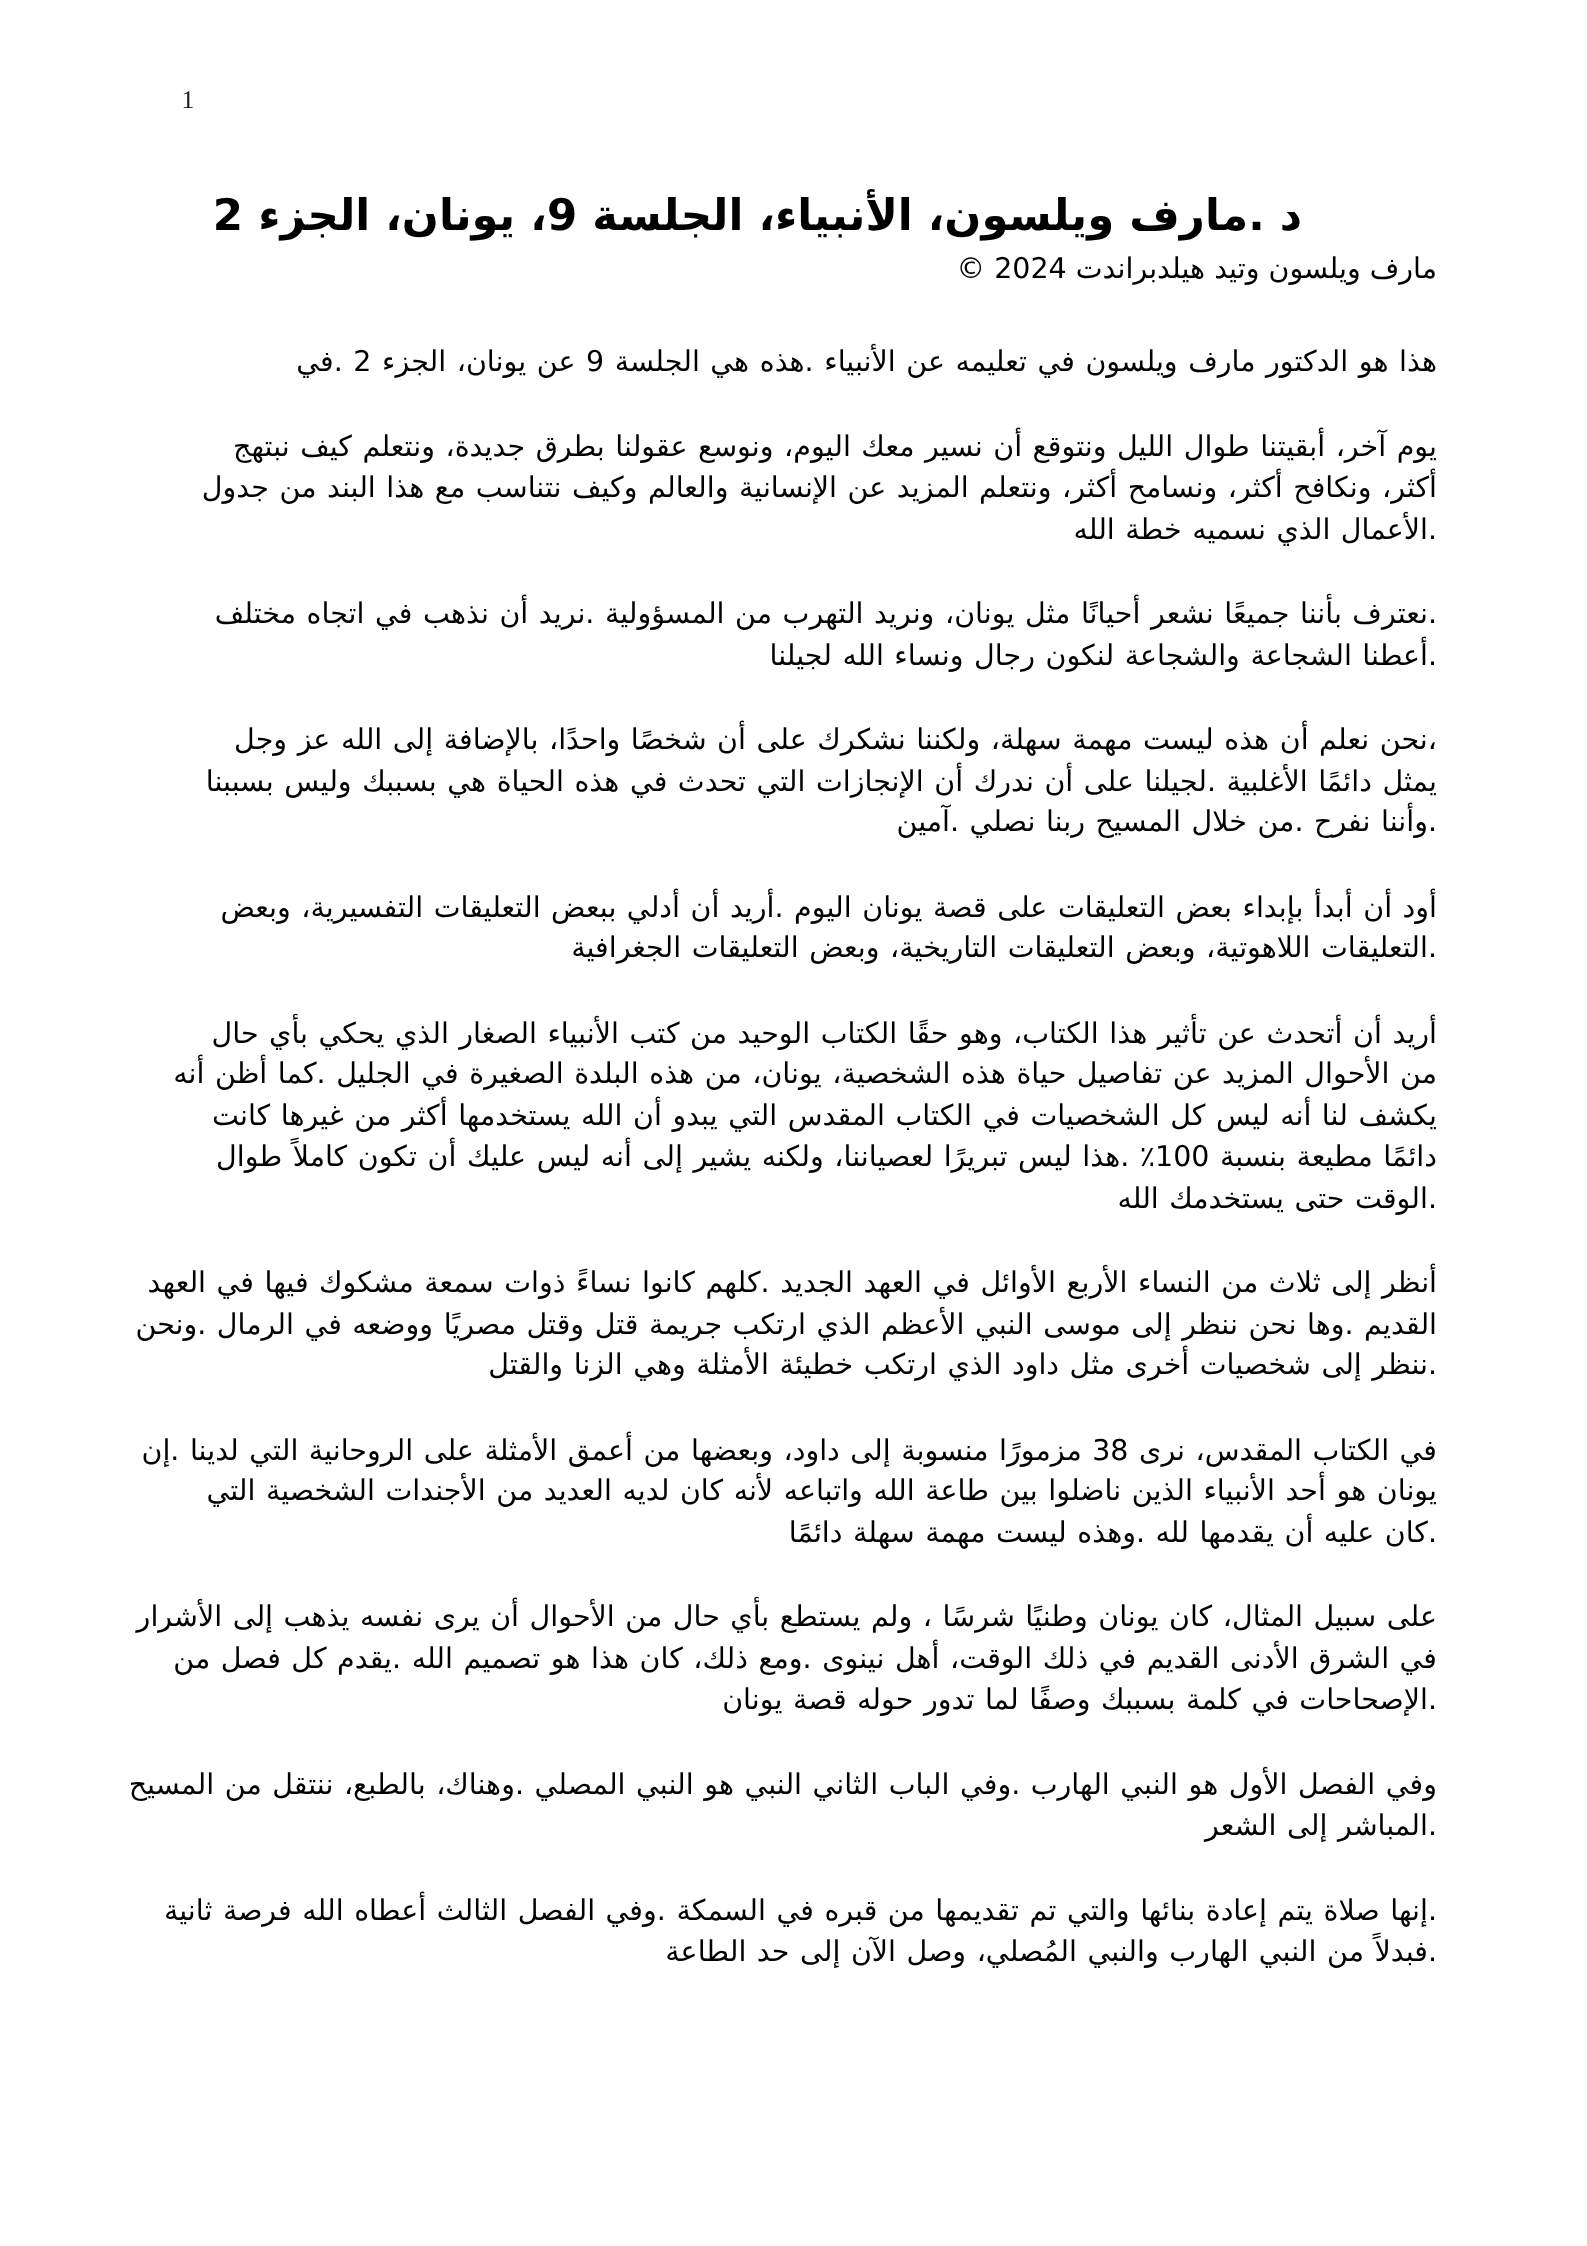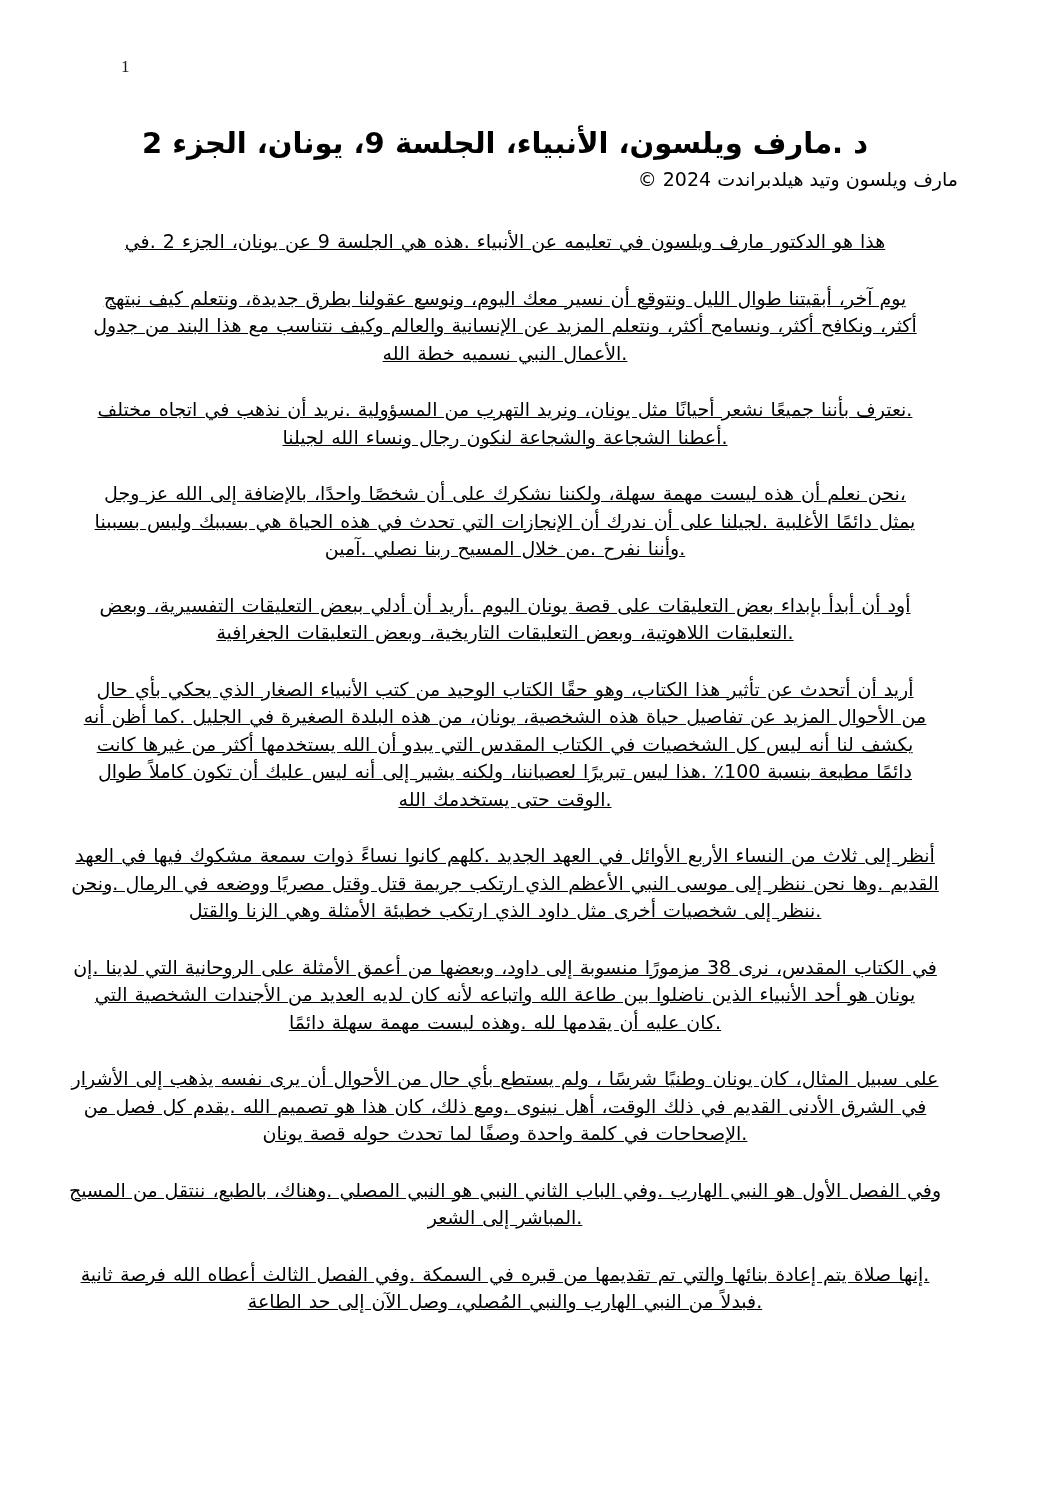--- a/index.html
+++ b/index.html
@@ -43,65 +43,63 @@
     text-align: right;
     font-size: 19px;
     line-height: 30px;
     margin: 0;
   }
   .body-text {
     padding-top: 5px; 
   }
   .para {
     direction: rtl;
-    text-align: center;
     font-size: 19px;
     line-height: 27.5px;
     margin: 29px 0;
     white-space: pre-line; 
     word-spacing: 1px;
-    text-decoration: underline;
   }
 </style>
 </head>
 <body>
 
 <div class="page">
   <div class="page-number">1</div>
 
   <div class="content">
     <h1 class="doc-title">د .مارف ويلسون، الأنبياء، الجلسة 9، يونان، الجزء 2</h1>
 
     <div class="copyright-line">مارف ويلسون وتيد هيلدبراندت 2024 ©</div>
 
     <div class="body-text">
       <p class="para">هذا هو الدكتور مارف ويلسون في تعليمه عن الأنبياء .هذه هي الجلسة 9 عن يونان، الجزء 2 .في</p>
       <p class="para">يوم آخر، أبقيتنا طوال الليل ونتوقع أن نسير معك اليوم، ونوسع عقولنا بطرق جديدة، ونتعلم كيف نبتهج
 أكثر، ونكافح أكثر، ونسامح أكثر، ونتعلم المزيد عن الإنسانية والعالم وكيف نتناسب مع هذا البند من جدول
-.الأعمال النبي نسميه خطة الله</p>
+.الأعمال الذي نسميه خطة الله</p>
       <p class="para">.نعترف بأننا جميعًا نشعر أحيانًا مثل يونان، ونريد التهرب من المسؤولية .نريد أن نذهب في اتجاه مختلف
 .أعطنا الشجاعة والشجاعة لنكون رجال ونساء الله لجيلنا</p>
       <p class="para">،نحن نعلم أن هذه ليست مهمة سهلة، ولكننا نشكرك على أن شخصًا واحدًا، بالإضافة إلى الله عز وجل
 يمثل دائمًا الأغلبية .لجيلنا على أن ندرك أن الإنجازات التي تحدث في هذه الحياة هي بسببك وليس بسببنا
 .وأننا نفرح .من خلال المسيح ربنا نصلي .آمين</p>
       <p class="para">أود أن أبدأ بإبداء بعض التعليقات على قصة يونان اليوم .أريد أن أدلي ببعض التعليقات التفسيرية، وبعض
 .التعليقات اللاهوتية، وبعض التعليقات التاريخية، وبعض التعليقات الجغرافية</p>
       <p class="para">أريد أن أتحدث عن تأثير هذا الكتاب، وهو حقًا الكتاب الوحيد من كتب الأنبياء الصغار الذي يحكي بأي حال
 من الأحوال المزيد عن تفاصيل حياة هذه الشخصية، يونان، من هذه البلدة الصغيرة في الجليل .كما أظن أنه
 يكشف لنا أنه ليس كل الشخصيات في الكتاب المقدس التي يبدو أن الله يستخدمها أكثر من غيرها كانت
 دائمًا مطيعة بنسبة 100٪ .هذا ليس تبريرًا لعصياننا، ولكنه يشير إلى أنه ليس عليك أن تكون كاملاً طوال
 .الوقت حتى يستخدمك الله</p>
       <p class="para">أنظر إلى ثلاث من النساء الأربع الأوائل في العهد الجديد .كلهم كانوا نساءً ذوات سمعة مشكوك فيها في العهد
 القديم .وها نحن ننظر إلى موسى النبي الأعظم الذي ارتكب جريمة قتل وقتل مصريًا ووضعه في الرمال .ونحن
 .ننظر إلى شخصيات أخرى مثل داود الذي ارتكب خطيئة الأمثلة وهي الزنا والقتل</p>
       <p class="para">في الكتاب المقدس، نرى 38 مزمورًا منسوبة إلى داود، وبعضها من أعمق الأمثلة على الروحانية التي لدينا .إن
 يونان هو أحد الأنبياء الذين ناضلوا بين طاعة الله واتباعه لأنه كان لديه العديد من الأجندات الشخصية التي
 .كان عليه أن يقدمها لله .وهذه ليست مهمة سهلة دائمًا</p>
       <p class="para">على سبيل المثال، كان يونان وطنيًا شرسًا ، ولم يستطع بأي حال من الأحوال أن يرى نفسه يذهب إلى الأشرار
 في الشرق الأدنى القديم في ذلك الوقت، أهل نينوى .ومع ذلك، كان هذا هو تصميم الله .يقدم كل فصل من
-.الإصحاحات في كلمة واحدة وصفًا لما تحدث حوله قصة يونان</p>
+.الإصحاحات في كلمة بسببك وصفًا لما تدور حوله قصة يونان</p>
       <p class="para">وفي الفصل الأول هو النبي الهارب .وفي الباب الثاني النبي هو النبي المصلي .وهناك، بالطبع، ننتقل من المسيح
 .المباشر إلى الشعر</p>
       <p class="para">.إنها صلاة يتم إعادة بنائها والتي تم تقديمها من قبره في السمكة .وفي الفصل الثالث أعطاه الله فرصة ثانية
 .فبدلاً من النبي الهارب والنبي المُصلي، وصل الآن إلى حد الطاعة</p>
     </div>
   </div>
 </div>
 
 </body></html>

